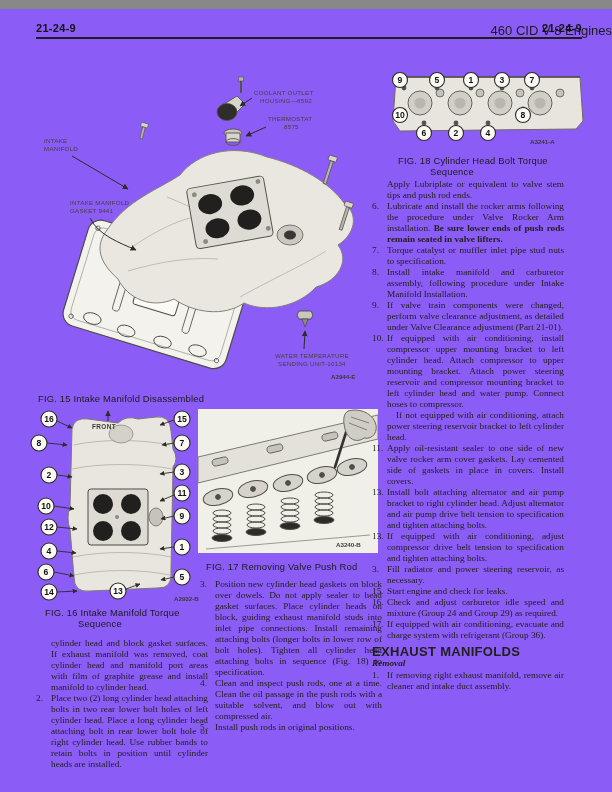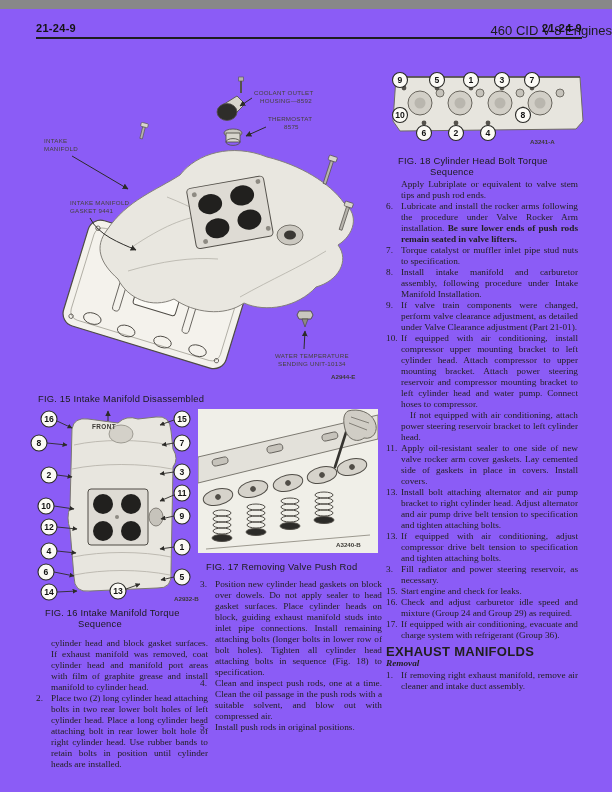--- a/index.html
+++ b/index.html
@@ -394,21 +394,21 @@
     <div class="hang">
       <span class="num">4.</span>
       <span>Clean and inspect push rods, one at a time. Clean the oil passage in the push rods with a suitable solvent, and blow out with compressed air.</span>
     </div>
     <div class="hang">
       <span class="num">5.</span>
       <span>Install push rods in original positions.</span>
     </div>
   </div>
 
-  <div class="col" style="left:386px;top:170px;width:192px;">
+  <div class="col" style="left:372px;top:170px;width:192px;">
     <div class="hang">
       <span>Apply Lubriplate or equivalent to valve stem tips and push rod ends.</span>
     </div>
     <div class="hang">
       <span class="num">6.</span>
       <span>Lubricate and install the rocker arms following the procedure under Valve Rocker Arm installation. </span><b>Be sure lower ends of push rods remain seated in valve lifters.</b>
     </div>
     <div class="hang">
       <span class="num">7.</span>
       <span>Torque catalyst or muffler inlet pipe stud nuts to specification.</span>

